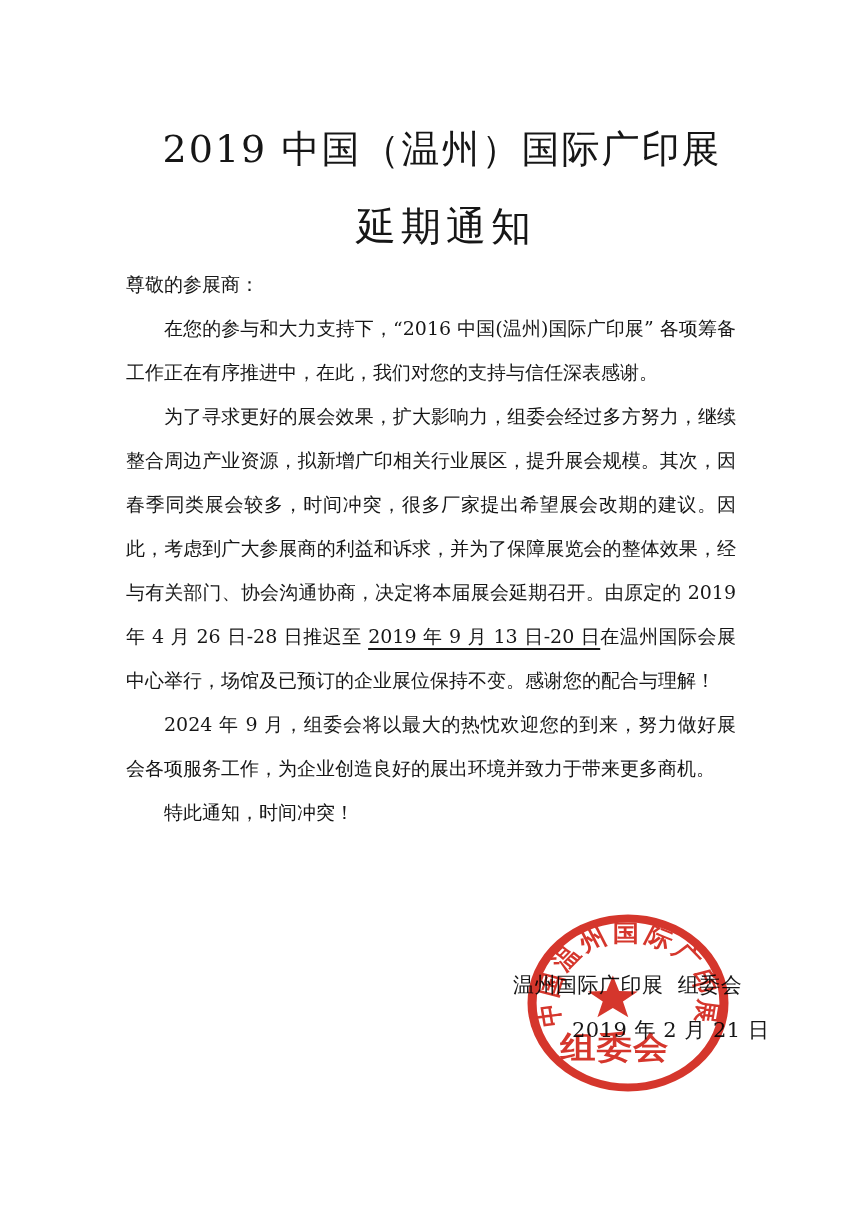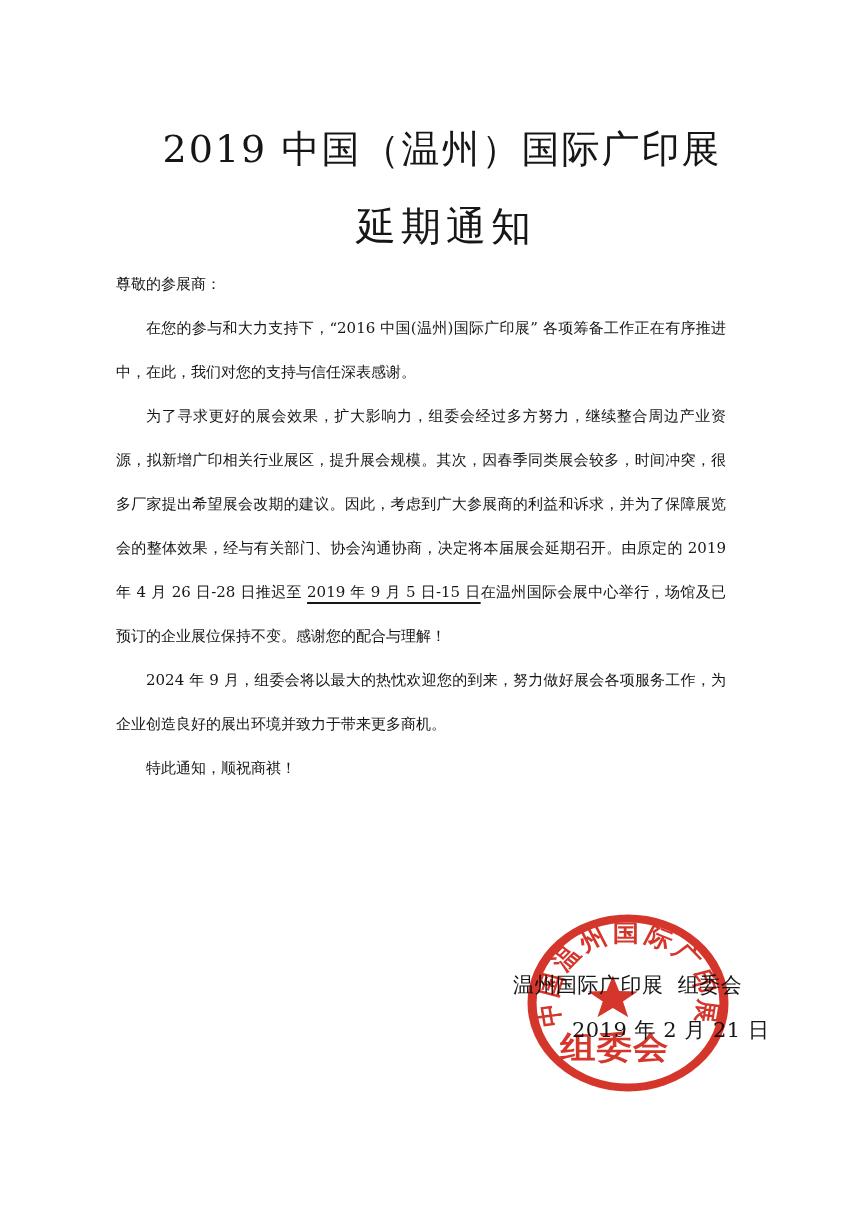--- a/index.html
+++ b/index.html
@@ -36,23 +36,23 @@
     margin: 16px;
     text-align: center;
     font-size: 40px;
     font-weight: 500;
     letter-spacing: 5px;
     white-space: nowrap;
   }
   .doc-body {
     position: absolute;
     top: 262px;
-    left: 116px;
+    left: 126px;
     width: 610px;
-    font-size: 15px;
+    font-size: 19px;
     line-height: 44px;
     text-align: justify;
     text-justify: inter-character;
   }
   .doc-body p {
     margin: 0;
     text-indent: 2em;
   }
   .doc-body p.salutation {
     text-indent: 0;
@@ -105,23 +105,23 @@
 <body>
 
 <div class="page">
 
   <h1 class="doc-title">2019 中国（温州）国际广印展</h1>
   <h2 class="doc-subtitle">延期通知</h2>
 
   <div class="doc-body">
     <p class="salutation">尊敬的参展商：</p>
     <p>在您的参与和大力支持下，“2016 中国(温州)国际广印展” 各项筹备工作正在有序推进中，在此，我们对您的支持与信任深表感谢。</p>
-    <p><span>为了寻求更好的展会效果，扩大影响力，组委会经过多方努力，继续整合周边产业资源，拟新增广印相关行业展区，提升展会规模。其次，因春季同类展会较多，时间冲突，很多厂家提出希望展会改期的建议。因此，考虑到广大参展商的利益和诉求，并为了保障展览会的整体效果，经与有关部门、协会沟通协商，决定将本届展会延期召开。由原定的 2019 年 4 月 26 日-28 日推迟至 </span><span class="underline">2019 年 9 月 5 日-15 日</span><span>在温州国际会展中心举行，场馆及已预订的企业展位保持不变。感谢您的配合与理解！</span></p>
+    <p><span>为了寻求更好的展会效果，扩大影响力，组委会经过多方努力，继续整合周边产业资源，拟新增广印相关行业展区，提升展会规模。其次，因春季同类展会较多，时间冲突，很多厂家提出希望展会改期的建议。因此，考虑到广大参展商的利益和诉求，并为了保障展览会的整体效果，经与有关部门、协会沟通协商，决定将本届展会延期召开。由原定的 2019 年 4 月 26 日-28 日推迟至 </span><span class="underline">2019 年 9 月 13 日-20 日</span><span>在温州国际会展中心举行，场馆及已预订的企业展位保持不变。感谢您的配合与理解！</span></p>
     <p>2024 年 9 月，组委会将以最大的热忱欢迎您的到来，努力做好展会各项服务工作，为企业创造良好的展出环境并致力于带来更多商机。</p>
-    <p>特此通知，顺祝商祺！</p>
+    <p>特此通知，时间冲突！</p>
   </div>
 
   <div class="signature-line">温州国际广印展  组委会</div>
   <div class="date-line">2019 年 2 月 21 日</div>
 
   <svg class="stamp" viewBox="0 0 200 200" preserveAspectRatio="none">
     <defs>
       <path id="seal-arc-path" d="M 35.1 126.2 A 70 70 0 1 1 164.9 126.2" fill="none"></path>
     </defs>
     <circle cx="100" cy="100" r="95" fill="none" stroke-width="9" stroke="#d2251a"></circle>

